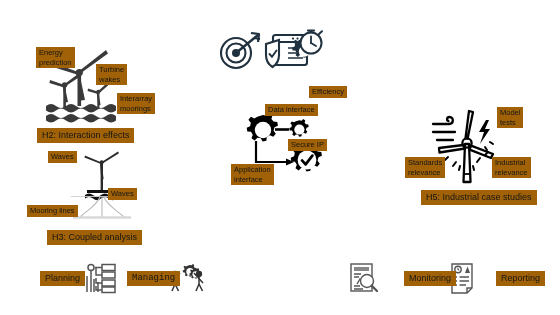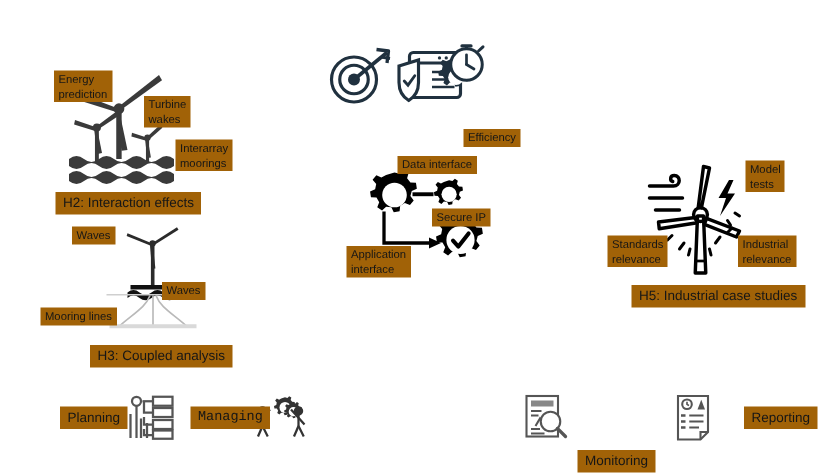--- a/index.html
+++ b/index.html
@@ -140,21 +140,21 @@
         <path d="M33 48 C36 56 44 60 53 68"></path>
         <path d="M31 48 C31 58 31 62 31 68"></path>
       </g>
 
       <path d="M2 68.5 H60" stroke="#d9d9d9" stroke-width="2.6" fill="none"></path>
     </svg>
   </div>
   <div class="lbl" style="left:48px;top:151px;">Waves</div>
   <div class="lbl" style="left:108px;top:188px;">Waves</div>
   <div class="lbl" style="left:27px;top:205px;">Mooring lines</div>
-  <div class="lbl big" style="left:60px;top:230px;">H3: Coupled analysis</div>
+  <div class="lbl big" style="left:47px;top:230px;">H3: Coupled analysis</div>
 
   <div class="panel" style="left:243px;top:113px;width:86px;height:72px;">
     <svg width="86" height="72" viewBox="0 0 86 72">
 
       <g fill="#000">
         <path d="M20 2 l3.6 .8 2.6 -2.6 3.2 2.2 -1 3.5 2.2 2.7 3.7 .3 .6 3.9 -3.4 1.5 -.9 3.4 2.2 3 -2.5 3 -3.4 -1.4 -3.1 1.8 -.4 3.7 -3.9 .75 -1.6 -3.35 -3.5 -.4 -2.7 2.6 -3.2 -2.2 1.3 -3.4 -1.8 -3.1 -3.7 -.15 -.6 -3.85 3.4 -1.55 .7 -3.5 -2.4 -2.8 2.5 -3 3.35 1.55 3.15 -1.7z"></path>
         <circle cx="20" cy="17" r="8.2" fill="#fff"></circle>
       </g>
 
       <g fill="#000" transform="translate(44,6) scale(0.62)">
@@ -288,21 +288,21 @@
         <rect x="3" y="2" width="21" height="27"></rect>
         <rect x="6" y="5" width="15" height="4" fill="#888" stroke="none"></rect>
         <path d="M6 12 H13 M6 15 H11 M6 24 H12 M6 27 H15"></path>
         <path d="M9 22 L12 17 L15 21 L18 16 L21 21" stroke="#555"></path>
         <circle cx="19" cy="19" r="6.5" fill="#fff"></circle>
         <path d="M23.6 23.6 L29 29" stroke-width="2.2" stroke-linecap="round"></path>
       </g>
     </svg>
   </div>
 
-  <div class="lbl big" style="left:385px;top:271px;margin-top:29px;">Monitoring</div>
+  <div class="lbl big" style="left:404px;top:271px;">Monitoring</div>
 
   <div class="strip-icon" style="left:448px;top:262px;width:30px;height:32px;">
     <svg width="30" height="32" viewBox="0 0 30 32">
       <g fill="none" stroke="#555" stroke-width="1.4">
         <path d="M4 2 H24 V26 L19 31 H4 Z"></path>
         <path d="M24 26 H19 V31"></path>
         <circle cx="10" cy="7.5" r="3.2"></circle>
         <path d="M10 5.8 V7.5 L11.3 8.4" stroke-width="1.1"></path>
         <path d="M17 11 L19.5 4.5 L22 11 Z" fill="#555" stroke="none"></path>
         <path d="M6 15 H9 M6 19 H9 M6 23 H9" stroke-width="1.6"></path>

